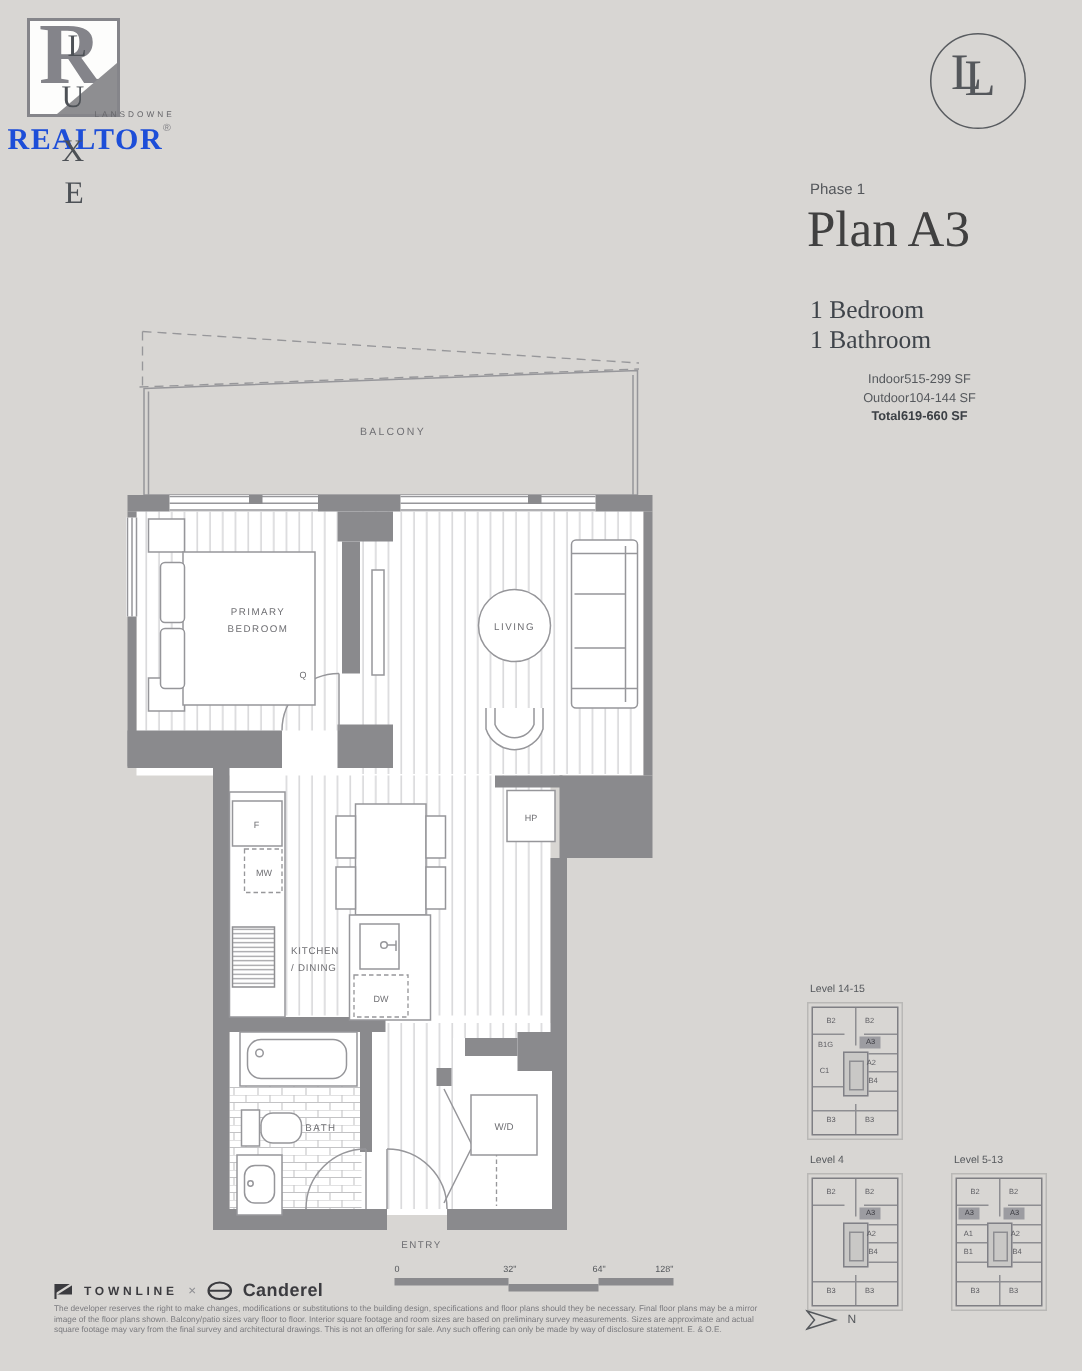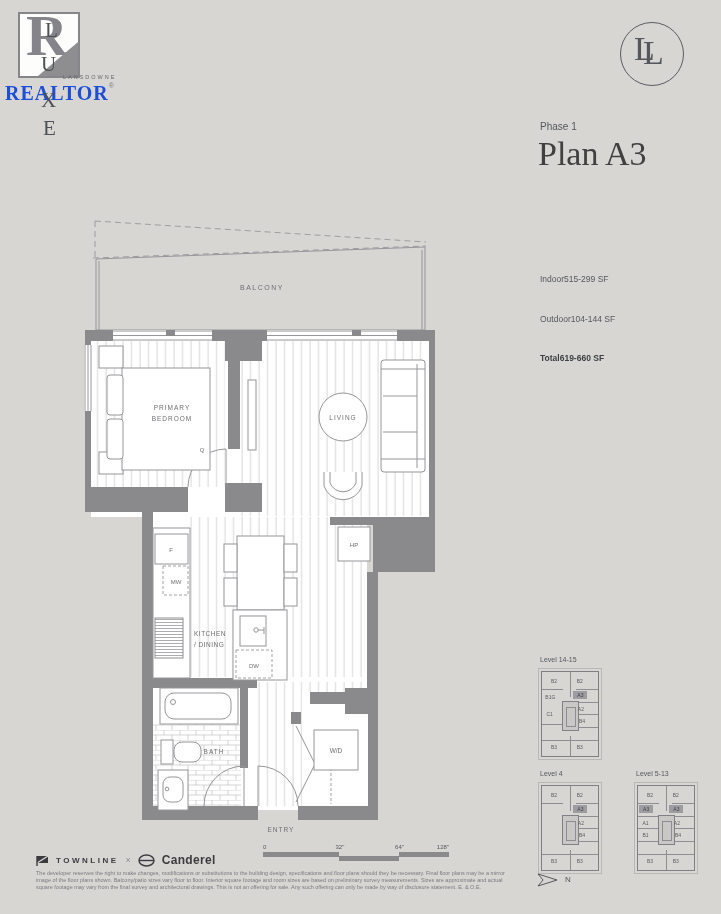--- a/index.html
+++ b/index.html
@@ -20,21 +20,21 @@
 
   
   #monogram{left:620px;top:22px;width:62px;height:62px;border:1.5px solid #595c60;border-radius:50%;}
   #monogram span{position:absolute;font:400 34px "Liberation Serif",serif;color:#54575b;}
 
   
   .phase{font:400 10px "Liberation Sans",sans-serif;color:#54575b;}
   .plan-name{font:400 34px "Liberation Serif",serif;color:#404040;}
   .bedbath{font:400 17px "Liberation Serif",serif;color:#3f444a;line-height:20px;}
   .area-table{width:146px;font:400 8.5px "Liberation Sans",sans-serif;color:#55585c;}
-  .area-row{display:flex;justify-content:flex-start;line-height:12.5px;margin-top:27px;}
+  .area-row{display:flex;justify-content:center;line-height:12.5px;}
   .area-row.total{font-weight:700;color:#3c4045;}
 
   
   #plansvg{left:55px;top:212px;}
   .wall{fill:#8a8a8d;stroke:none;}
   .thin{fill:none;stroke:#96969a;stroke-width:1;}
   .thinw{fill:#ffffff;stroke:#96969a;stroke-width:1;}
   .dash{fill:none;stroke:#97979a;stroke-width:0.9;stroke-dasharray:6 4;}
   .dash2{fill:none;stroke:#97979a;stroke-width:0.9;stroke-dasharray:3 2;}
   text.plabel{font-family:"Liberation Sans",sans-serif;fill:#6f6f73;}
@@ -77,20 +77,24 @@
     <span class="abs" style="left:0;top:72px;white-space:nowrap;"><span class="realtor-word">REALTOR</span><span class="realtor-reg">®</span></span>
   </div>
 
   <div id="monogram" class="abs">
     <span style="left:13px;top:7px;">L</span>
     <span style="left:22px;top:11px;">L</span>
   </div>
 
   <div class="abs phase" style="left:540px;top:121px;text-align:center;">Phase 1</div>
   <div class="abs plan-name" style="left:538px;top:135px;">Plan A3</div>
+  <div class="abs bedbath" style="left:540px;top:197px;">
+    <div>1 Bedroom</div>
+    <div>1 Bathroom</div>
+  </div>
   <div class="abs area-table" style="left:540px;top:246px;">
     <div class="area-row">
       <span>Indoor</span>
         <span>515-299 SF</span>
     </div>
     <div class="area-row">
       <span>Outdoor</span>
         <span>104-144 SF</span>
     </div>
     <div class="area-row total">

